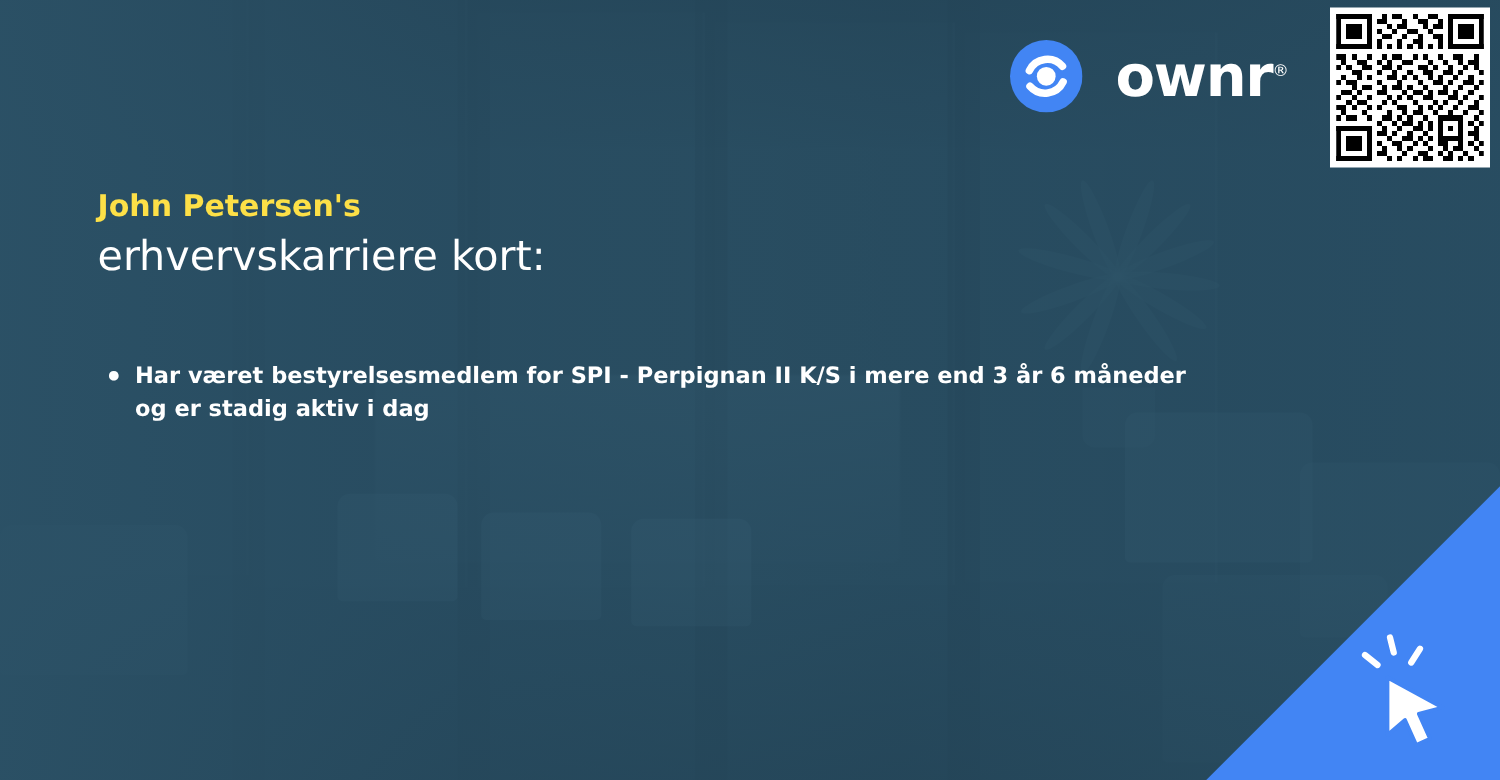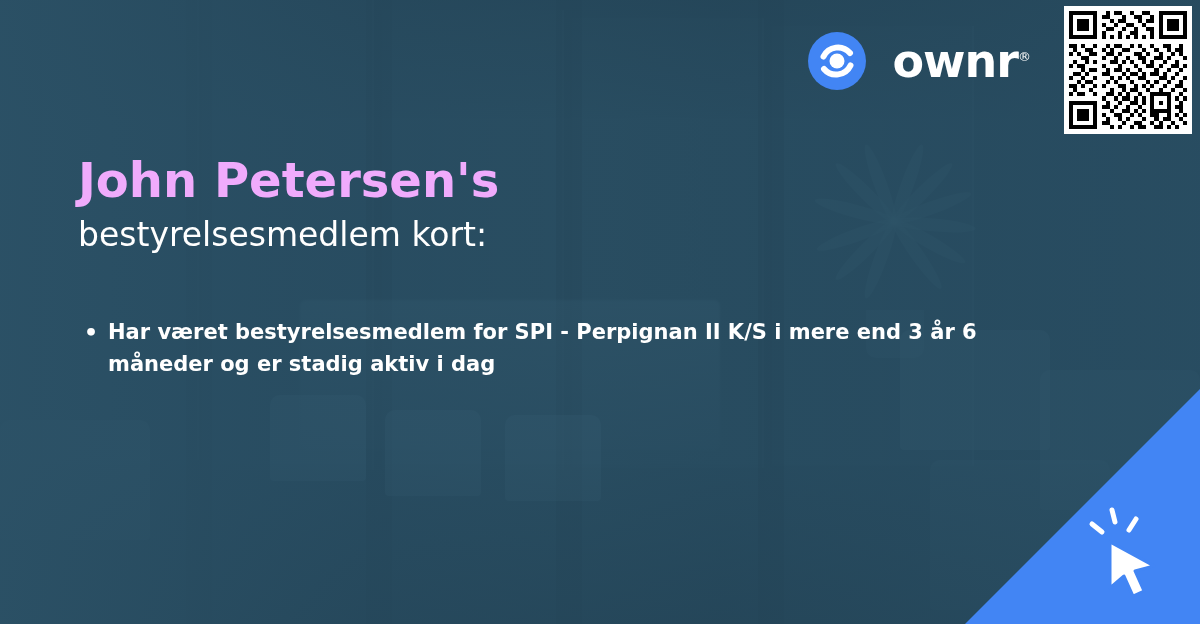--- a/index.html
+++ b/index.html
@@ -168,42 +168,42 @@
   .qr svg { display: block; }
 
   
   .content {
     position: absolute;
     left: 78px;
     top: 150px;
     width: 960px;
   }
   .title {
-    color: #f0abfc;
-    font-size: 48px;
+    color: #fde047;
+    font-size: 24px;
     font-weight: 700;
     line-height: 1.25;
     margin: 0;
   }
   .subtitle {
     color: #ffffff;
     font-size: 33px;
     font-weight: 400;
     line-height: 1.3;
     margin: 4px 0 0 0;
   }
   .bullets {
     margin: 60px 0 0 0;
     padding: 0;
     list-style: none;
   }
   .bullet {
     position: relative;
     color: #ffffff;
-    font-size: 21px;
+    font-size: 18px;
     font-weight: 600;
     line-height: 1.52;
     padding-left: 30px;
     margin-bottom: 26px;
     max-width: 870px;
   }
   .bullet::before {
     content: "•";
     position: absolute;
     left: 6px;
@@ -507,21 +507,21 @@
           <rect x="17" y="28" width="2" height="1"></rect>
         <rect x="21" y="28" width="2" height="1"></rect>
           <rect x="24" y="28" width="1" height="1"></rect>
         <rect x="26" y="28" width="1" height="1"></rect>
       </g>
     </svg>
   </div>
 
   <div class="content">
     <h1 class="title">John Petersen's</h1>
-    <p class="subtitle">bestyrelsesmedlem kort:</p>
+    <p class="subtitle">erhvervskarriere kort:</p>
 
     <ul class="bullets">
       <li class="bullet">Har været bestyrelsesmedlem for SPI - Perpignan II K/S i mere end 3 år 6 måneder og er stadig aktiv i dag</li>
     </ul>
   </div>
 
   <div class="corner"></div>
   <span class="cursor-icon">
     <svg width="96" height="96" viewBox="0 0 96 96" xmlns="http://www.w3.org/2000/svg">
       <g stroke="#ffffff" stroke-width="5" stroke-linecap="round">

